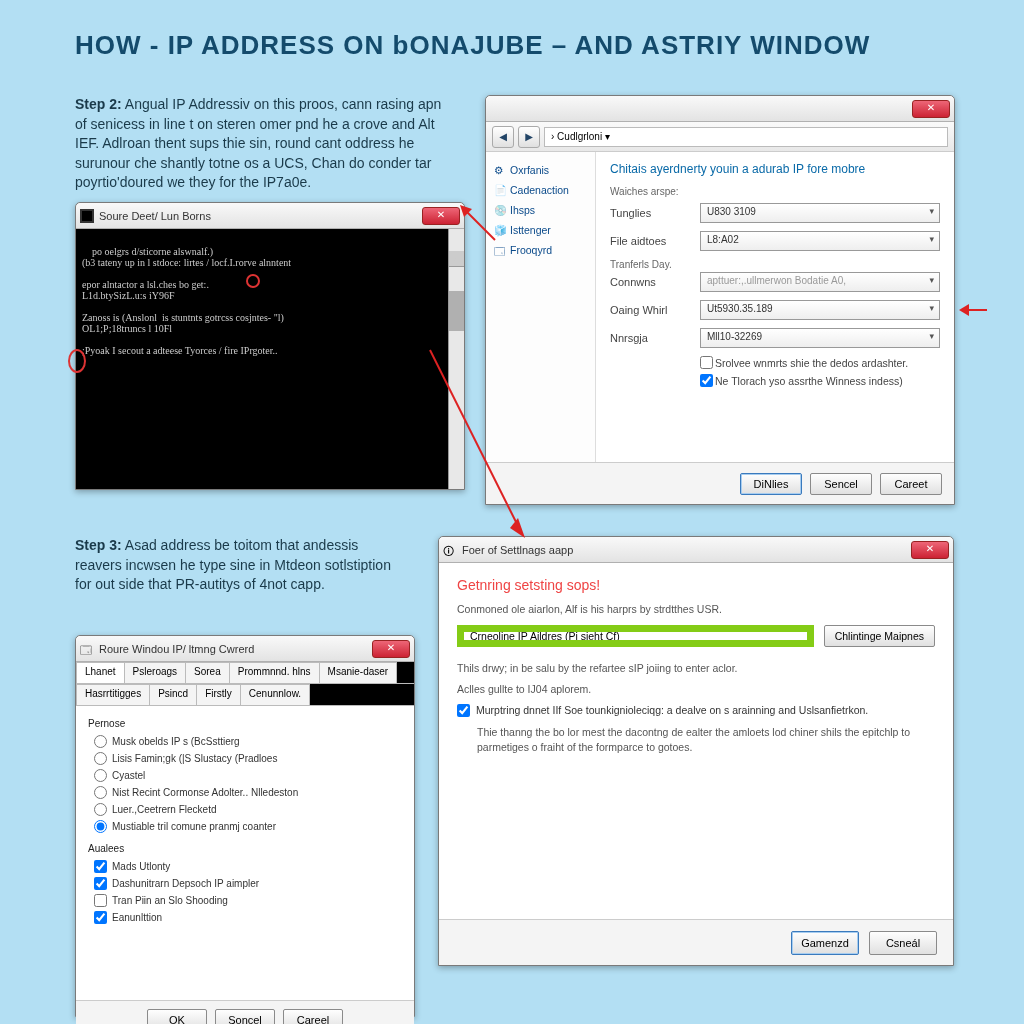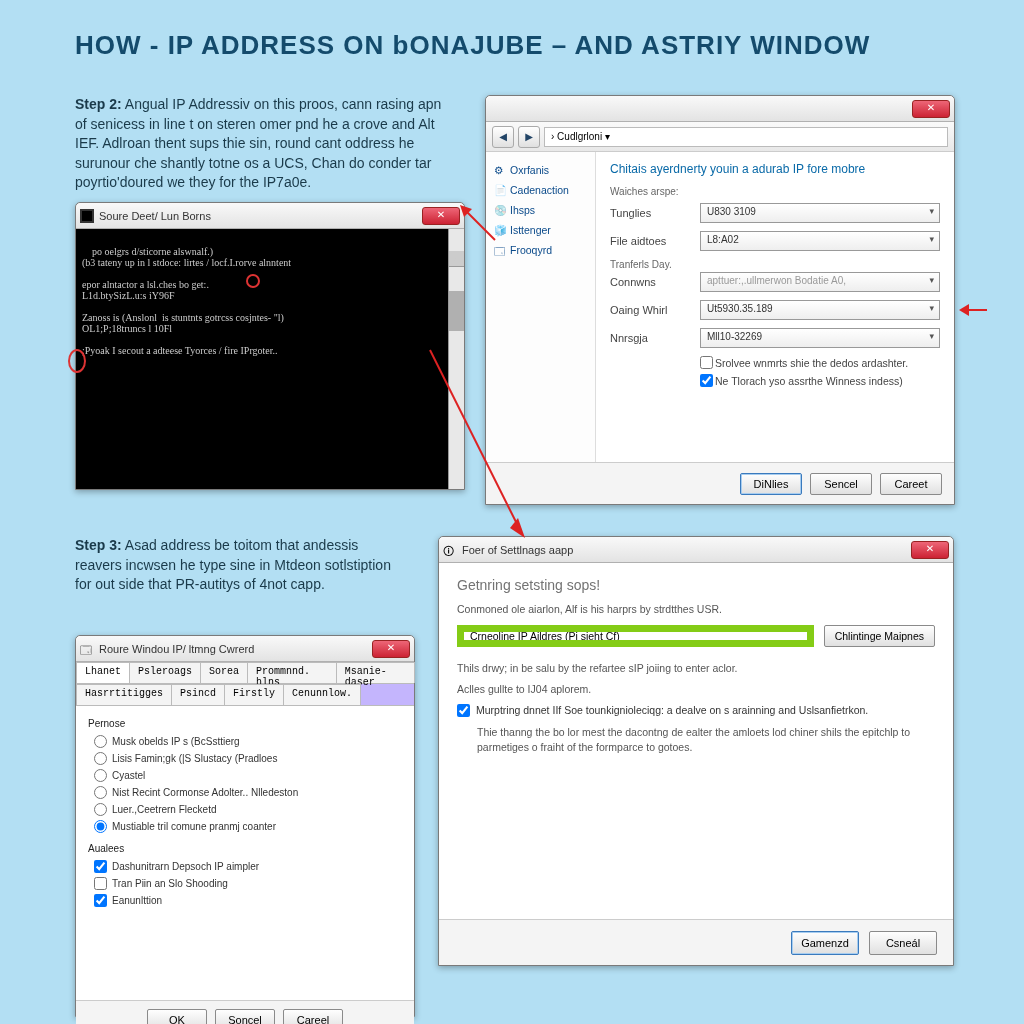--- a/index.html
+++ b/index.html
@@ -36,32 +36,32 @@
 .cfg .form-row { display:flex; align-items:center; margin-bottom:8px; }
 .cfg .form-row label { width:90px; font-size:11px; color:#444; }
 .cfg .dropdown { flex:1; height:20px; border:1px solid #999; background:linear-gradient(#fff,#eee); font-size:10px; padding:2px 18px 2px 6px; position:relative; }
 .cfg .dropdown::after { content:"▾"; position:absolute; right:5px; top:2px; color:#555; font-size:9px; }
 .cfg .checkline { font-size:10.5px; color:#444; display:flex; align-items:center; gap:2px; margin:5px 0 0 90px; }
 .cfg .footer { height:42px; border-top:1px solid #ccc; display:flex; align-items:center; justify-content:flex-end; gap:8px; padding:0 12px; background:#f4f4f4; }
 .cfg .btn { min-width:62px; height:22px; border:1px solid #8a8a8a; background:linear-gradient(#fefefe,#e0e0e0); font-size:11px; border-radius:2px; cursor:pointer; }
 .cfg .btn.primary { border-color:#3a7abd; box-shadow:0 0 0 1px #a7cdf0 inset; }
 
 .opts { top: 635px; left: 75px; width: 340px; height: 382px; background:#fff; }
-.opts .tabs { display:flex; background:#c4b5fd; border-bottom:1px solid #bbb; height:22px;font-family:Liberation Mono, monospace; }
+.opts .tabs { display:flex; background:#000000; border-bottom:1px solid #bbb; height:22px; }
 .opts .tab { font-size:10px; padding:3px 8px; border:1px solid #bbb; border-bottom:none; background:#f4f4f4; margin-right:-1px; cursor:pointer; }
 .opts .tab.active { background:#fff; }
 .opts .body { padding:8px 12px; font-size:10px; color:#333; height:calc(100% - 26px - 22px - 38px); overflow:hidden; }
 .opts .groupbox-title { font-size:10px; color:#222; margin:4px 0; }
 .opts .radioline { display:flex; align-items:center; gap:5px; padding:2px 0 2px 6px; font-size:10px; }
 .opts .footer { height:38px; border-top:1px solid #ccc; display:flex; align-items:center; justify-content:center; gap:8px; background:#f4f4f4; }
 .opts .btn { min-width:60px; height:22px; border:1px solid #8a8a8a; background:linear-gradient(#fefefe,#e0e0e0); font-size:11px; border-radius:2px; cursor:pointer; }
 
 .settings { top: 536px; left: 438px; width: 516px; height: 430px; background:#fff; }
 .settings .body { padding:14px 18px; font-size:11px; color:#333; height:calc(100% - 26px - 46px); }
-.settings .heading { color:#737373; font-size:14px; margin-bottom:10px; }
+.settings .heading { color:#ef4444; font-size:14px; margin-bottom:10px; }
 .settings .desc { font-size:10.5px; color:#555; margin-bottom:10px; }
 .settings .input-row { display:flex; gap:10px; align-items:center; margin-bottom:14px; }
 .settings .text-input { flex:1; height:22px; border:7px solid #84cc16; padding:2px 6px; font-size:10.5px; background:#fff; }
 .settings .side-btn { height:22px; padding:0 10px; border:1px solid #8a8a8a; background:linear-gradient(#fefefe,#e0e0e0); font-size:10.5px; border-radius:2px; cursor:pointer; }
 .settings .sub { font-size:10.5px; color:#555; margin:6px 0; line-height:1.4; }
 .settings .checkline { display:flex; align-items:flex-start; gap:6px; font-size:10.5px; margin:8px 0; }
 .settings .footer { height:46px; border-top:1px solid #ccc; display:flex; align-items:center; justify-content:flex-end; gap:10px; padding:16px 16px; background:#f4f4f4; }
 .settings .btn { min-width:68px; height:24px; border:1px solid #8a8a8a; background:linear-gradient(#fefefe,#e0e0e0); font-size:11px; border-radius:2px; cursor:pointer; }
 .settings .btn.primary { border-color:#3a7abd; box-shadow:0 0 0 1px #a7cdf0 inset; }
 
@@ -224,20 +224,24 @@
       </div>
     <div class="radioline">
         <input type="radio" name="g1" style="">
         <span>Luer.,Ceetrern Flecketd</span>
       </div>
     <div class="radioline">
         <input type="radio" name="g1" checked="" style="">
         <span>Mustiable tril comune pranmj coanter</span>
       </div>
     <div class="groupbox-title" style="margin-top:8px">Aualees</div>
+    <div class="radioline">
+        <input type="checkbox" checked="" style="">
+        <span>Mads Utlonty</span>
+      </div>
     <div class="radioline">
         <input type="checkbox" checked="" style="">
         <span>Dashunitrarn Depsoch IP aimpler</span>
       </div>
     <div class="radioline">
         <input type="checkbox" style="">
         <span>Tran Piin an Slo Shooding</span>
       </div>
     <div class="radioline">
         <input type="checkbox" checked="" style="">

